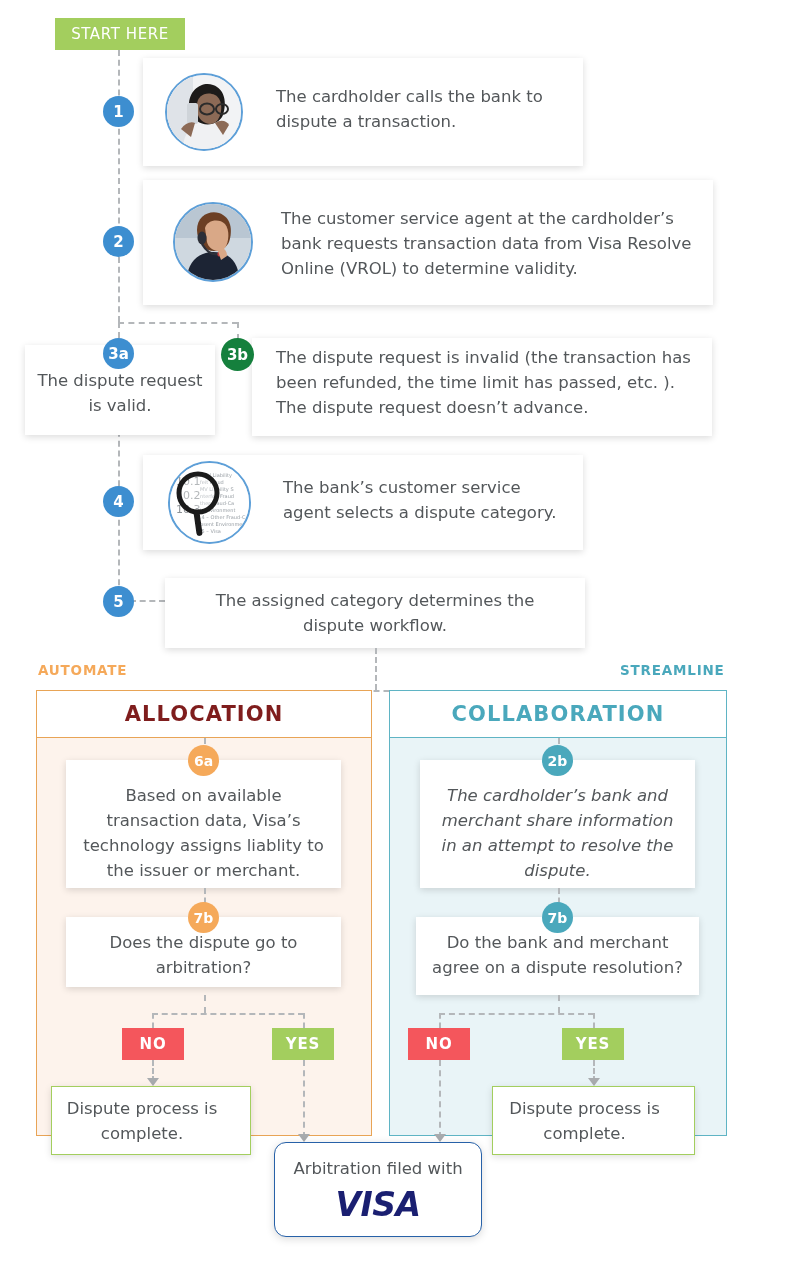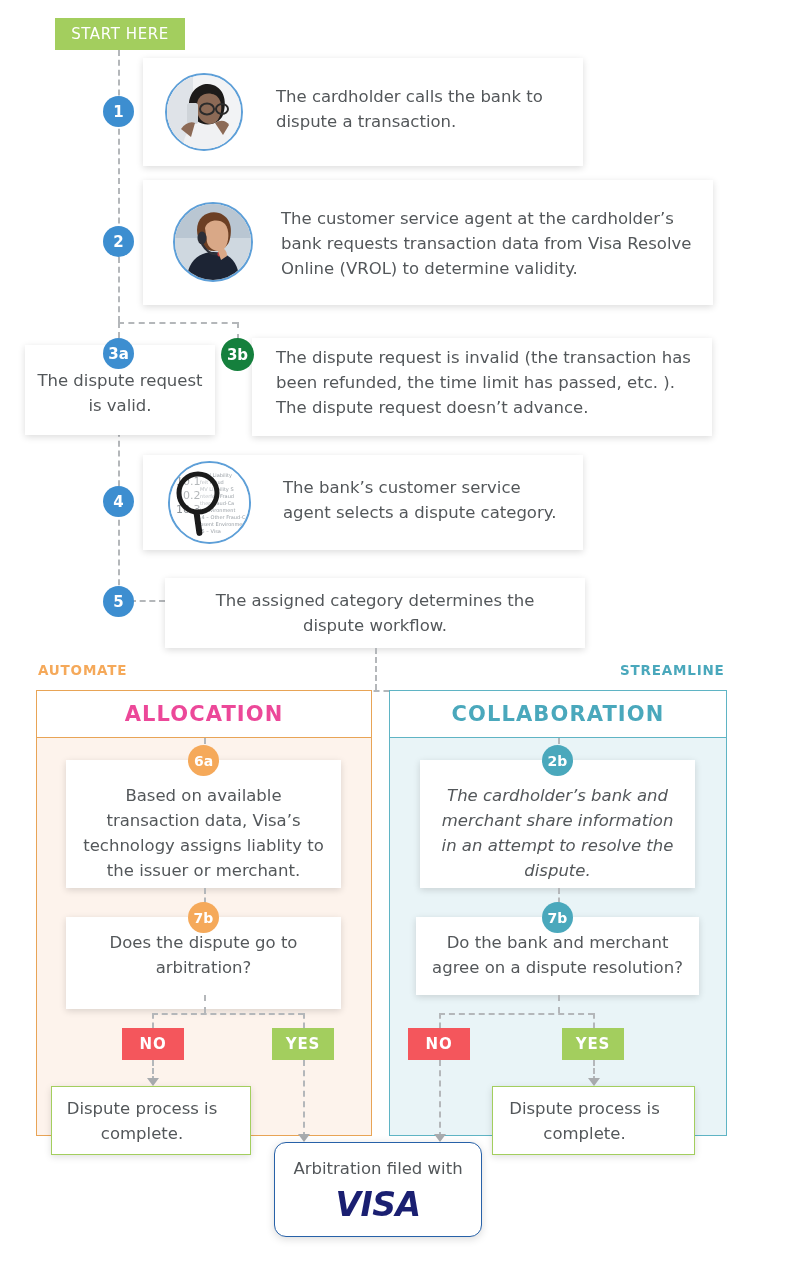--- a/index.html
+++ b/index.html
@@ -266,39 +266,39 @@
   </div>
 
   <div class="vdash" style="left:375px; top:648px; width:0; height:42px;"></div>
   <div class="hdash" style="left:204px; top:690px; width:355px;"></div>
   <div class="vdash" style="left:204px; top:690px; height:16px;"></div>
   <div class="vdash" style="left:558px; top:690px; height:16px;"></div>
 
   <div class="kicker" style="left:38px; top:662px; color:#f5a95a;">
     <span>AUTOMATE</span>
   </div>
-  <div class="panel-head" style="left:36px; top:690px; width:336px; height:48px; border:1px solid #e8a456; color:#ec4899;">
+  <div class="panel-head" style="left:36px; top:690px; width:336px; height:48px; border:1px solid #e8a456; color:#7f1d1d;">
     <span>ALLOCATION</span>
   </div>
   <div class="panel-body" style="left:36px; top:738px; width:336px; height:398px; background:#fdf3ec; border:1px solid #e8a456; border-top:none;"></div>
 
   <div class="vdash" style="left:204px; top:738px; height:22px;"></div>
 
   <div class="card" style="left:66px; top:760px; width:275px; height:128px;">
     <div class="card-text ctext" style="position:absolute; left:14px; top:23px; width:247px;">
       <span>Based on available transaction data, Visa’s technology assigns liablity to the issuer or merchant.</span>
     </div>
   </div>
   <div class="badge badge-orange" style="left:188px; top:745px; width:31px; height:31px; font-size:14px;">
     <span>6a</span>
   </div>
 
   <div class="vdash" style="left:204px; top:888px; height:25px;"></div>
 
-  <div class="card" style="left:66px; top:917px; width:275px; height:92px;">
+  <div class="card" style="left:66px; top:917px; width:275px; height:70px;">
     <div class="card-text ctext" style="position:absolute; left:14px; top:13px; width:247px;">
       <span>Does the dispute go to arbitration?</span>
     </div>
   </div>
   <div class="badge badge-orange" style="left:188px; top:902px; width:31px; height:31px; font-size:14px;">
     <span>7b</span>
   </div>
 
   <div class="vdash" style="left:204px; top:995px; height:18px;"></div>
   <div class="hdash" style="left:152px; top:1013px; width:152px;"></div>

